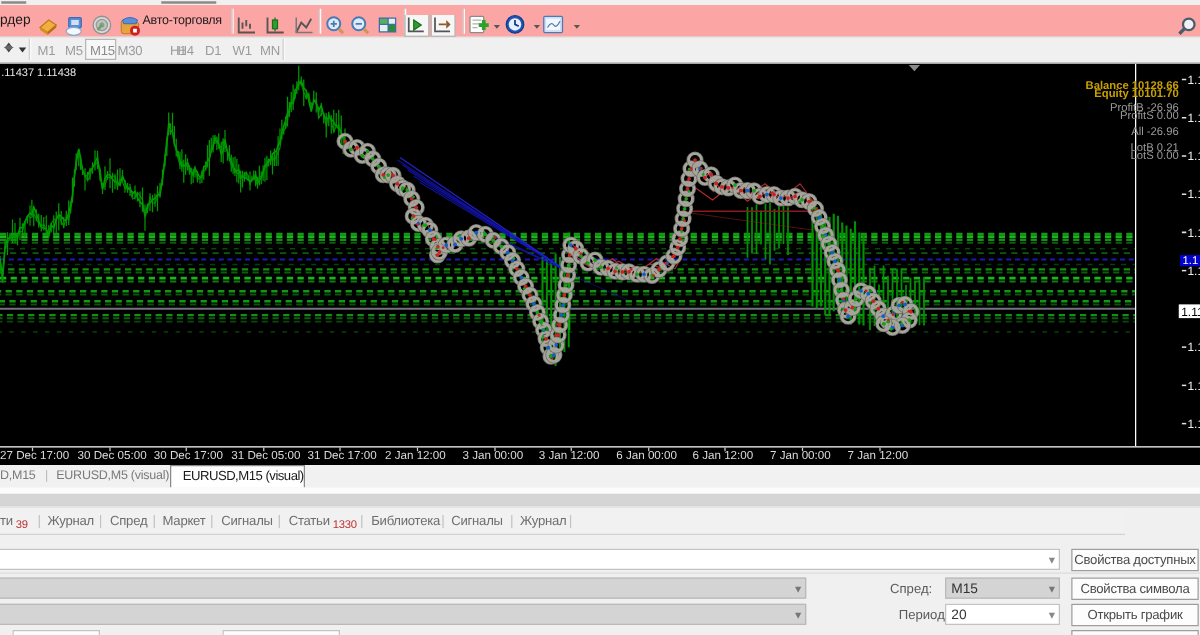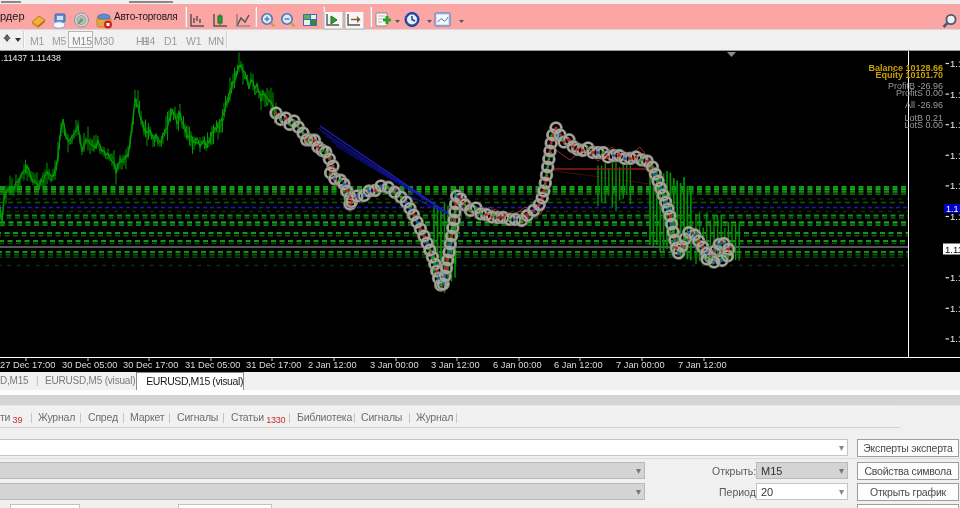--- a/index.html
+++ b/index.html
@@ -714,26 +714,26 @@
   <span class="s" style="left:353px">|</span>
   <span class="t" style="left:361px">Сигналы</span>
   <span class="s" style="left:408px">|</span>
   <span class="t" style="left:416px">Журнал</span>
   <span class="s" style="left:455px">|</span>
 </div>
 <div id="form" class="abs">
   <div class="combo" style="left:-2px;top:10px;width:850px;height:17px">
         <span class="arr">▾</span>
       </div>
-  <div class="btn" style="top:10px">Эксперты эксперта</div>
+  <div class="btn" style="top:10px">Свойства доступных</div>
   <div style="position:absolute;left:0;top:29px;width:960px;height:1px;background:#dcdcdc"></div>
   <div class="combog" style="left:-2px;top:33px;width:647px;height:17px">
         <span class="arr" style="color:#777">▾</span>
       </div>
-  <span class="lbl" style="left:712px;top:36px;font-size:10.5px">Открыть:</span>
+  <span class="lbl" style="left:712px;top:36px;font-size:10.5px">Спред:</span>
   <div class="combog" style="left:756px;top:33px;width:92px;height:17px">
         <span style="position:absolute;left:4px;top:2px;font-size:11px;color:#333">M15</span>
         <span class="arr" style="color:#777">▾</span>
       </div>
   <div class="btn" style="top:33px">Свойства символа</div>
   <div class="combog" style="left:-2px;top:54px;width:647px;height:17px">
         <span class="arr" style="color:#777">▾</span>
       </div>
   <span class="lbl" style="left:719px;top:57px;font-size:10.5px">Период:</span>
   <div class="combo" style="left:756px;top:54px;width:92px;height:17px">

